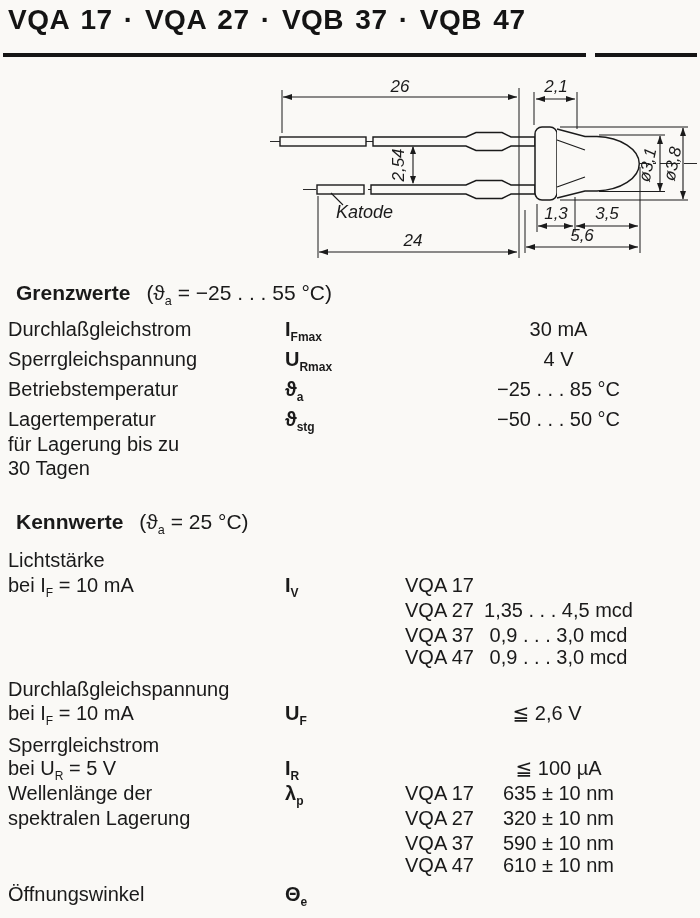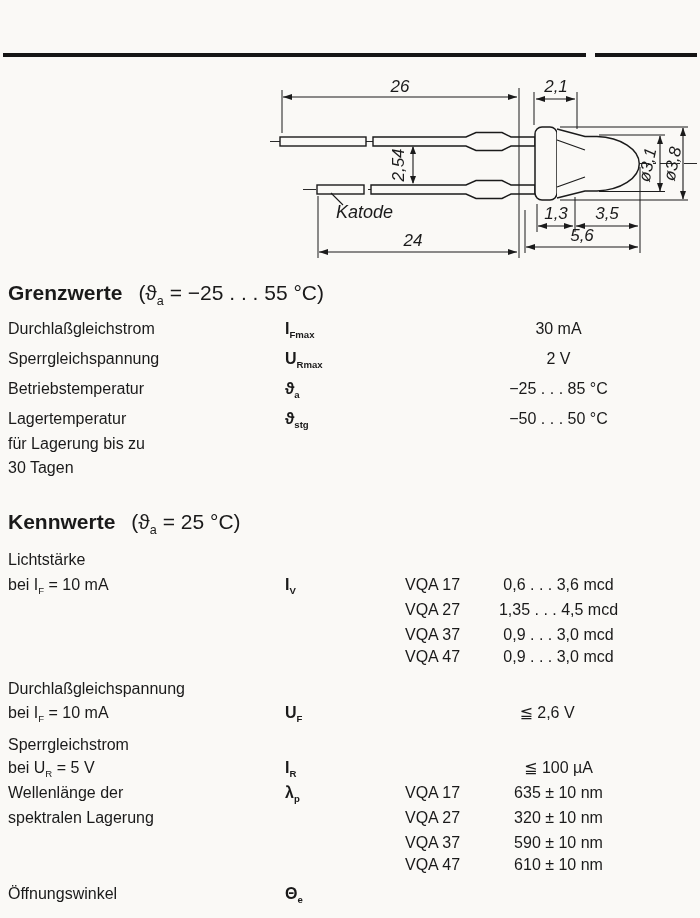--- a/index.html
+++ b/index.html
@@ -11,42 +11,43 @@
   .title{
     position:absolute;left:8px;top:4px;margin:0;
     font-size:28px;font-weight:bold;letter-spacing:.5px;word-spacing:3px;
     color:#141414;white-space:nowrap;
   }
   .rule{position:absolute;top:53px;height:4px;background:#151515;}
   .rule-a{left:3px;width:583px;}
   .rule-b{left:595px;width:102px;}
   .drawing{position:absolute;left:0;top:70px;}
   .ln{
-    position:absolute;font-size:16px;line-height:24px;white-space:nowrap;
+    position:absolute;font-size:20px;line-height:24px;white-space:nowrap;
     color:#1a1a1a;
   }
-  .hd{font-size:21px;}
+  .hd{font-size:21px;margin-left:8px;}
   .b{font-weight:bold;}
   .cnd{margin-left:16px;}
   .sym{left:285px;font-weight:bold;}
   .var{left:405px;}
   .val{left:430px;right:13px;text-align:center;}
   .val-in{right:36px;}
   sub{font-size:60%;line-height:0;}
   svg text{
     font-family:"Liberation Sans","DejaVu Sans",sans-serif;
     font-style:italic;font-size:17px;fill:#1b1b1b;
   }
   svg .cap{font-size:18px;}
 </style>
 </head>
 <body>
 
 <div class="page">
 
+  <h1 class="title">VQA 17 · VQA 27 · VQB 37 · VQB 47</h1>
   <div class="rule rule-a"></div>
   <div class="rule rule-b"></div>
 
   <svg class="drawing" width="700" height="200" viewBox="0 70 700 200">
 
     <g stroke="#2a2a2a" stroke-width="1" fill="none">
       <path d="M270,141.5 H545" stroke-dasharray="13 4 3 4"></path>
       <path d="M303,189.5 H545" stroke-dasharray="13 4 3 4"></path>
       <path d="M540,163.5 H697" stroke-dasharray="13 4 3 4"></path>
     </g>
@@ -131,41 +132,40 @@
   <div class="ln hd" style="left:8px;top:281px">
     <span class="b">Grenzwerte</span><span class="cnd"><span>(ϑ</span><sub>a</sub><span> = −25 . . . 55 °C)</span></span>
   </div>
 
   <div class="ln" style="left:8px;top:317px"><span>Durchlaßgleichstrom</span></div>
   <div class="ln sym" style="top:317px"><span>I</span><sub>Fmax</sub></div>
   <div class="ln val" style="top:317px">30 mA</div>
 
   <div class="ln" style="left:8px;top:347px"><span>Sperrgleichspannung</span></div>
   <div class="ln sym" style="top:347px"><span>U</span><sub>Rmax</sub></div>
-  <div class="ln val" style="top:347px">2 V</div>
+  <div class="ln val" style="top:347px">4 V</div>
 
   <div class="ln" style="left:8px;top:377px"><span>Betriebstemperatur</span></div>
   <div class="ln sym" style="top:377px"><span>ϑ</span><sub>a</sub></div>
   <div class="ln val" style="top:377px">−25 . . . 85 °C</div>
 
   <div class="ln" style="left:8px;top:407px"><span>Lagertemperatur</span></div>
   <div class="ln" style="left:8px;top:432px"><span>für Lagerung bis zu</span></div>
   <div class="ln" style="left:8px;top:456px"><span>30 Tagen</span></div>
   <div class="ln sym" style="top:407px"><span>ϑ</span><sub>stg</sub></div>
   <div class="ln val" style="top:407px">−50 . . . 50 °C</div>
 
   <div class="ln hd" style="left:8px;top:510px">
     <span class="b">Kennwerte</span><span class="cnd"><span>(ϑ</span><sub>a</sub><span> = 25 °C)</span></span>
   </div>
 
   <div class="ln" style="left:8px;top:548px"><span>Lichtstärke</span></div>
   <div class="ln" style="left:8px;top:573px"><span>bei I</span><sub>F</sub><span> = 10 mA</span></div>
   <div class="ln sym" style="top:573px"><span>I</span><sub>V</sub></div>
   <div class="ln var" style="top:573px">VQA 17</div>
-  <div class="ln val" style="top:573px">0,6 . . . 3,6 mcd</div>
   <div class="ln var" style="top:598px">VQA 27</div>
   <div class="ln val" style="top:598px">1,35 . . . 4,5 mcd</div>
   <div class="ln var" style="top:623px">VQA 37</div>
   <div class="ln val" style="top:623px">0,9 . . . 3,0 mcd</div>
   <div class="ln var" style="top:645px">VQA 47</div>
   <div class="ln val" style="top:645px">0,9 . . . 3,0 mcd</div>
 
   <div class="ln" style="left:8px;top:677px"><span>Durchlaßgleichspannung</span></div>
   <div class="ln" style="left:8px;top:701px"><span>bei I</span><sub>F</sub><span> = 10 mA</span></div>
   <div class="ln sym" style="top:701px"><span>U</span><sub>F</sub></div>

